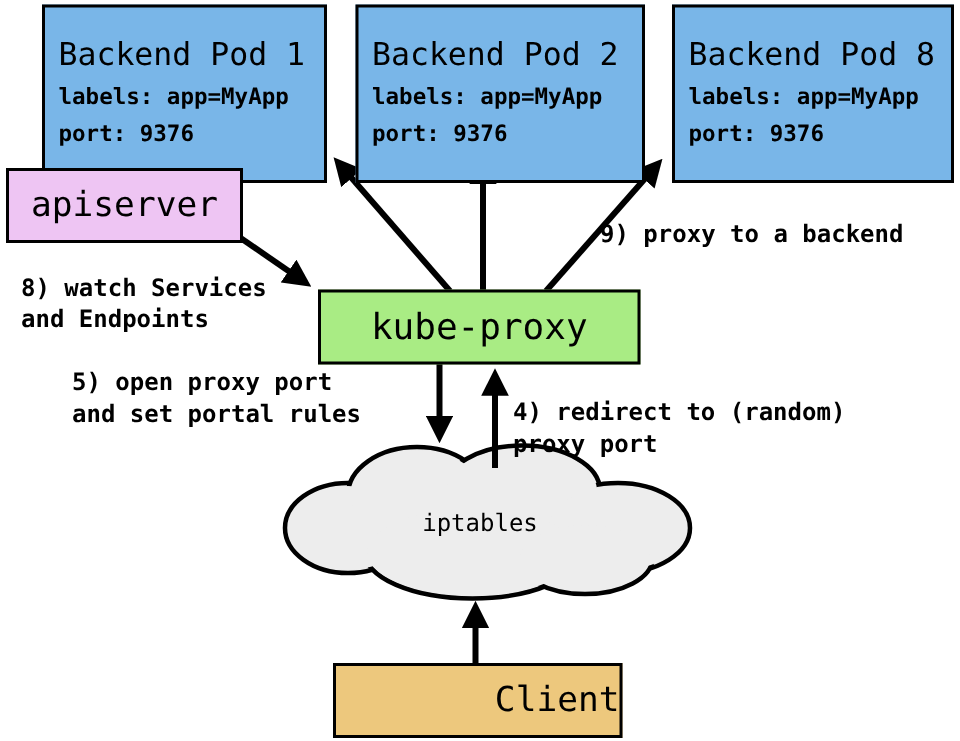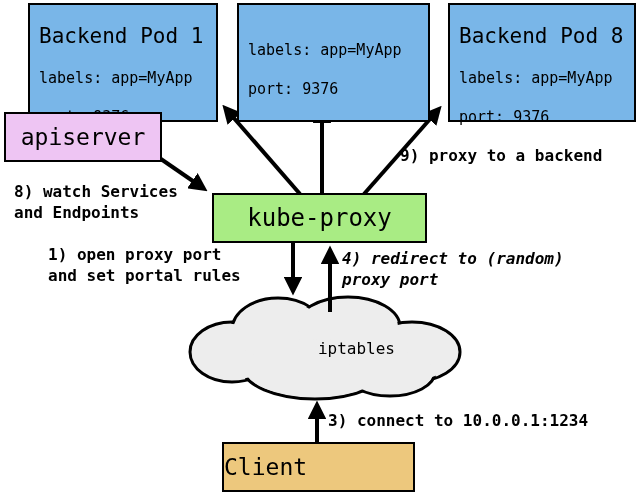--- a/index.html
+++ b/index.html
@@ -40,63 +40,64 @@
     padding: 17px 9px;
   }
   .pod-title {
     font-size: 21px;
     line-height: 28px;
     white-space: nowrap;
   }
   .pod-line {
     font-size: 15px;
     line-height: 22px;
-    margin-top: 17px;
+    margin-top: 3px;
     white-space: nowrap;
+    font-weight: bold;
   }
   .apiserver {
     background: var(--apiserver-fill);
     left: 4px; top: 112px;
     width: 158px; height: 50px;
     font-size: 23px;
     display: flex; align-items: center; justify-content: center;
   }
   .kube-proxy {
     background: var(--kube-proxy-fill);
     left: 212px; top: 193px;
     width: 215px; height: 50px;
     font-size: 24px;
     display: flex; align-items: center; justify-content: center;
   }
   .client {
     background: var(--client-fill);
     left: 222px; top: 442px;
     width: 193px; height: 50px;
     font-size: 23px;
-    display: flex; align-items: center; justify-content: flex-start;
+    display: flex; align-items: center; justify-content: flex-end;
   }
   .cloud-label {
     position: absolute;
     left: 245px; top: 339px;
     width: 150px;
-    text-align: right;
+    text-align: center;
     font-size: 16px;
     line-height: 20px;
   }
   .ann {
     position: absolute;
     font-weight: bold;
     font-size: 16px;
     line-height: 21px;
     white-space: pre-line;
   }
   .ann-1 { left: 14px;  top: 181px; }
   .ann-2 { left: 48px;  top: 244px; }
   .ann-3 { left: 328px; top: 410px; }
-  .ann-4 { left: 342px; top: 248px; font-style: italic; }
+  .ann-4 { left: 342px; top: 264px; }
   .ann-5 { left: 400px; top: 145px; }
 </style>
 </head>
 <body>
 
 <div class="stage">
 
   <svg class="layer" width="640" height="494" viewBox="0 0 640 494">
     <defs>
       <marker id="ah" viewBox="0 0 10 10" refX="7" refY="5" markerWidth="4.6" markerHeight="4.6" orient="auto-start-reverse">
@@ -133,20 +134,21 @@
       <line x1="317" y1="443" x2="317" y2="406" marker-end="url(#ah)"></line>
     </g>
   </svg>
 
   <div class="node pod" style="left:28px">
     <div class="pod-title">Backend Pod 1</div>
     <div class="pod-line">labels: app=MyApp</div>
     <div class="pod-line">port: 9376</div>
   </div>
   <div class="node pod" style="left:237px; width:193px">
+    <div class="pod-title">Backend Pod 2</div>
     <div class="pod-line">labels: app=MyApp</div>
     <div class="pod-line">port: 9376</div>
   </div>
   <div class="node pod" style="left:448px; width:188px">
     <div class="pod-title">Backend Pod 8</div>
     <div class="pod-line">labels: app=MyApp</div>
     <div class="pod-line">port: 9376</div>
   </div>
 
   <div class="node kube-proxy">
@@ -158,20 +160,19 @@
   </div>
 
   <div class="cloud-label">iptables</div>
 
   <div class="node client">
     <span>Client</span>
   </div>
 
   <div class="ann ann-1">8) watch Services
 and Endpoints</div>
-  <div class="ann ann-2">1) open proxy port
+  <div class="ann ann-2">5) open proxy port
 and set portal rules</div>
-  <div class="ann ann-3">3) connect to 10.0.0.1:1234</div>
   <div class="ann ann-4">4) redirect to (random)
 proxy port</div>
   <div class="ann ann-5">9) proxy to a backend</div>
 
 </div>
 
 </body></html>

